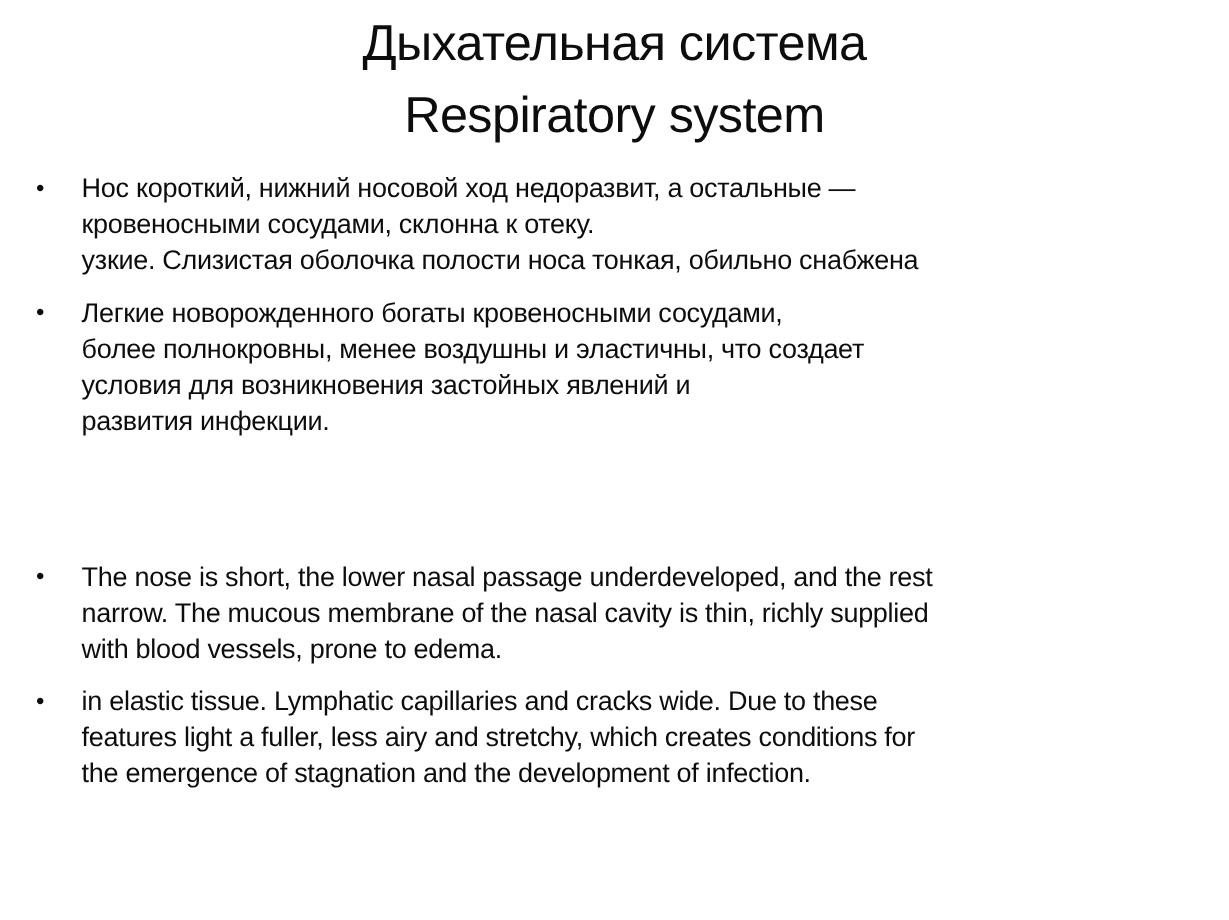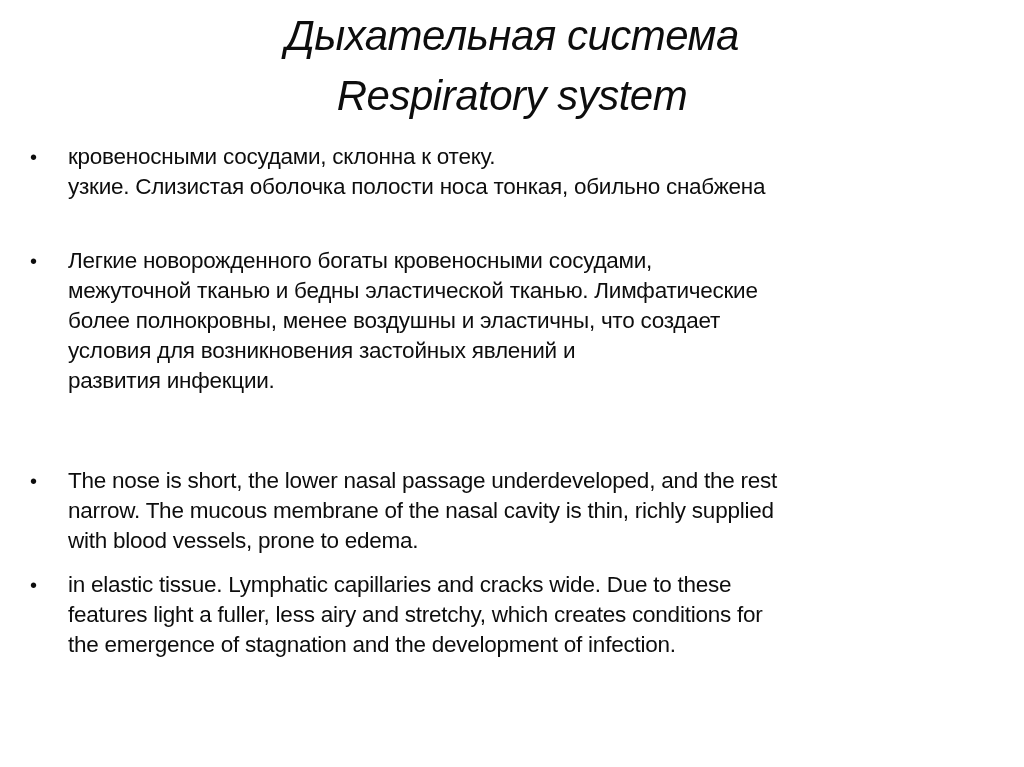--- a/index.html
+++ b/index.html
@@ -26,21 +26,21 @@
       position: absolute;
       left: 0;
       top: 6px;
       width: 1024px;
       text-align: center;
       font-size: 42px;
       line-height: 60px;
       letter-spacing: -0.5px;
       color: #0d0d0d;
     }
-    .title .line { display: block; font-style: italic; }
+    .title .line { display: block; }
     .content {
       position: absolute;
       left: 30px;
       top: 142px;
       width: 980px;
     }
     .bullet {
       position: relative;
       padding-left: 38px;
       font-size: 22.5px;
@@ -72,28 +72,28 @@
 
   <div class="title">
     <span class="line">Дыхательная система</span>
     <span class="line">Respiratory system</span>
   </div>
 
   <div class="content">
 
     <div class="bullet b1">
       <span class="dot">•</span>
+      <span class="line">Нос короткий, нижний носовой ход недоразвит, а остальные —</span>
       <span class="line">кровеносными сосудами, склонна к отеку.</span>
       <span class="line">узкие. Слизистая оболочка полости носа тонкая, обильно снабжена</span>
     </div>
 
     <div class="bullet b2">
       <span class="dot">•</span>
       <span class="line">Легкие новорожденного богаты кровеносными сосудами,</span>
-      <span class="line">межуточной тканью и бедны эластической тканью. Лимфатические</span>
       <span class="line">более полнокровны, менее воздушны и эластичны, что создает</span>
       <span class="line">условия для возникновения застойных явлений и</span>
       <span class="line">развития инфекции.</span>
     </div>
 
     <div class="bullet b3">
       <span class="dot">•</span>
       <span class="line">The nose is short, the lower nasal passage underdeveloped, and the rest</span>
       <span class="line">narrow. The mucous membrane of the nasal cavity is thin, richly supplied</span>
       <span class="line">with blood vessels, prone to edema.</span>

